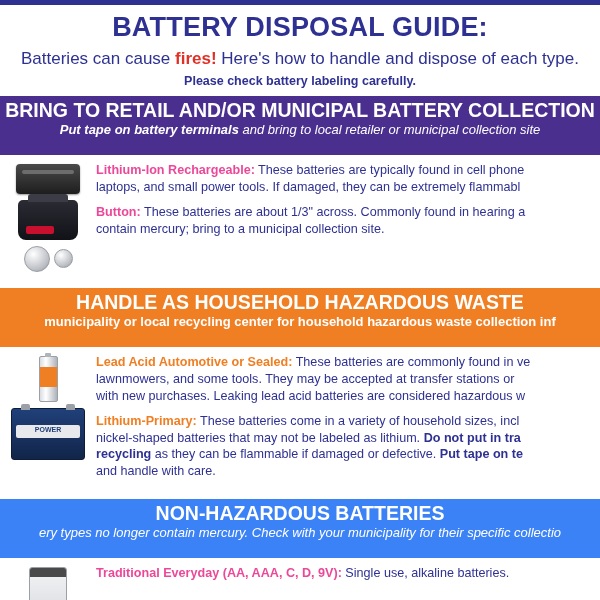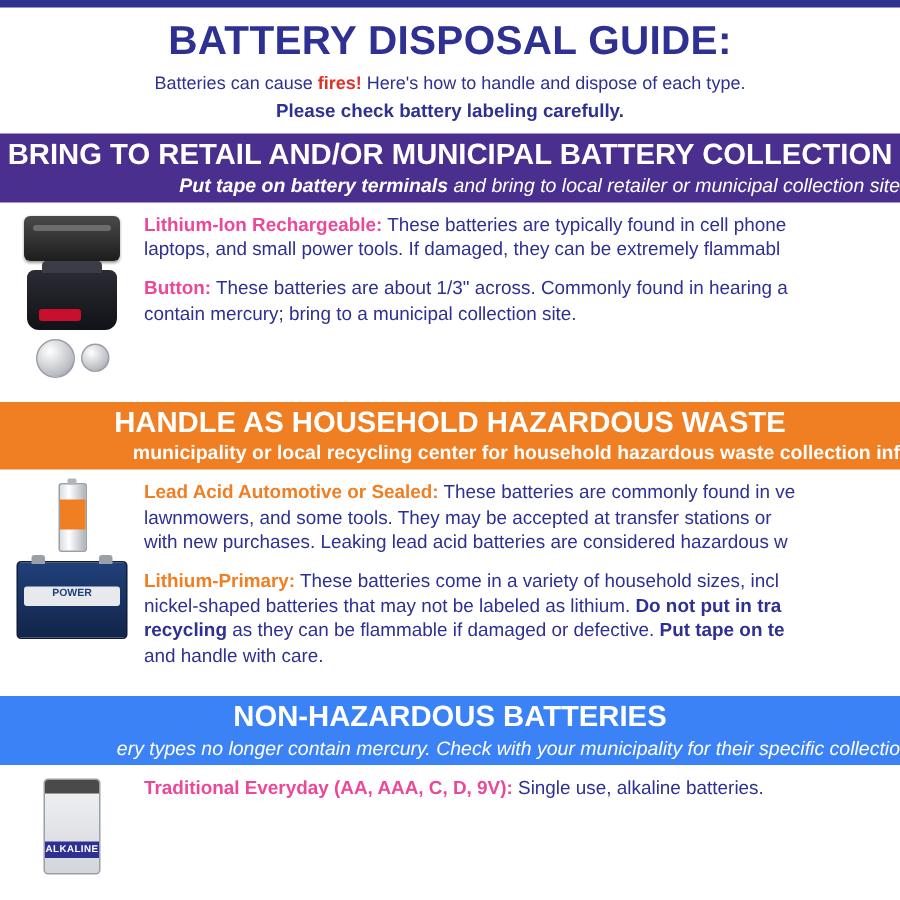--- a/index.html
+++ b/index.html
@@ -31,21 +31,21 @@
     text-align: center;
     font-size: 27px;
     font-weight: bold;
     color: #2e3192;
     letter-spacing: 0.2px;
     margin-top: 8px;
     line-height: 1.05;
   }
   .subtitle {
     text-align: center;
-    font-size: 12px;
+    font-size: 17px;
     color: #2e3192;
     margin-top: 7px;
     line-height: 1.25;
   }
   .subtitle .red {
     color: #e03127;
     font-weight: bold;
   }
   .subtitle-2 {
     text-align: center;
@@ -67,25 +67,24 @@
     font-size: 19.5px;
     font-weight: bold;
     padding: 4px 0 2px 0;
     line-height: 1.1;
     white-space: nowrap;
     overflow: hidden;
   }
   .band-sub {
     font-size: 13px;
     font-style: italic;
-    padding-bottom: 3px;
+    padding-bottom: 17px;
     line-height: 1.15;
     white-space: nowrap;
     overflow: hidden;
-    text-align: right;
   }
   .band-sub b { font-weight: bold; }
   .band.orange .band-sub { font-style: normal; font-weight: bold; }
 
   
   .section-body {
     display: flex;
     padding: 7px 0 2px 0;
   }
   .img-col {

